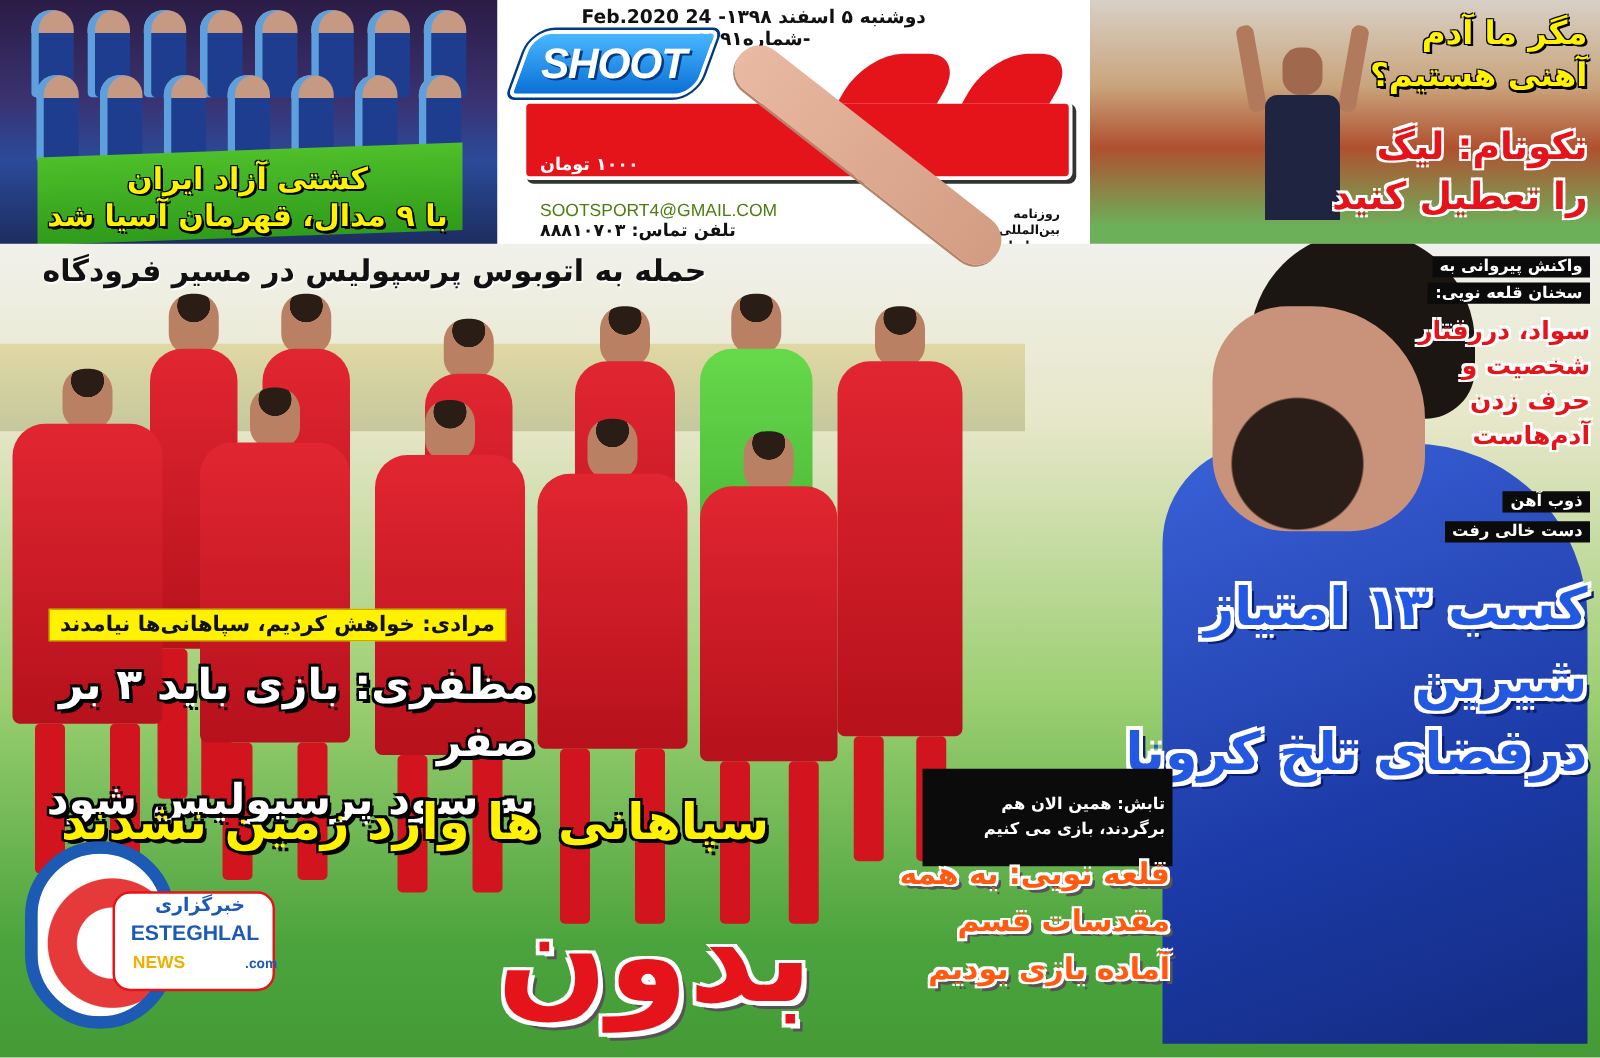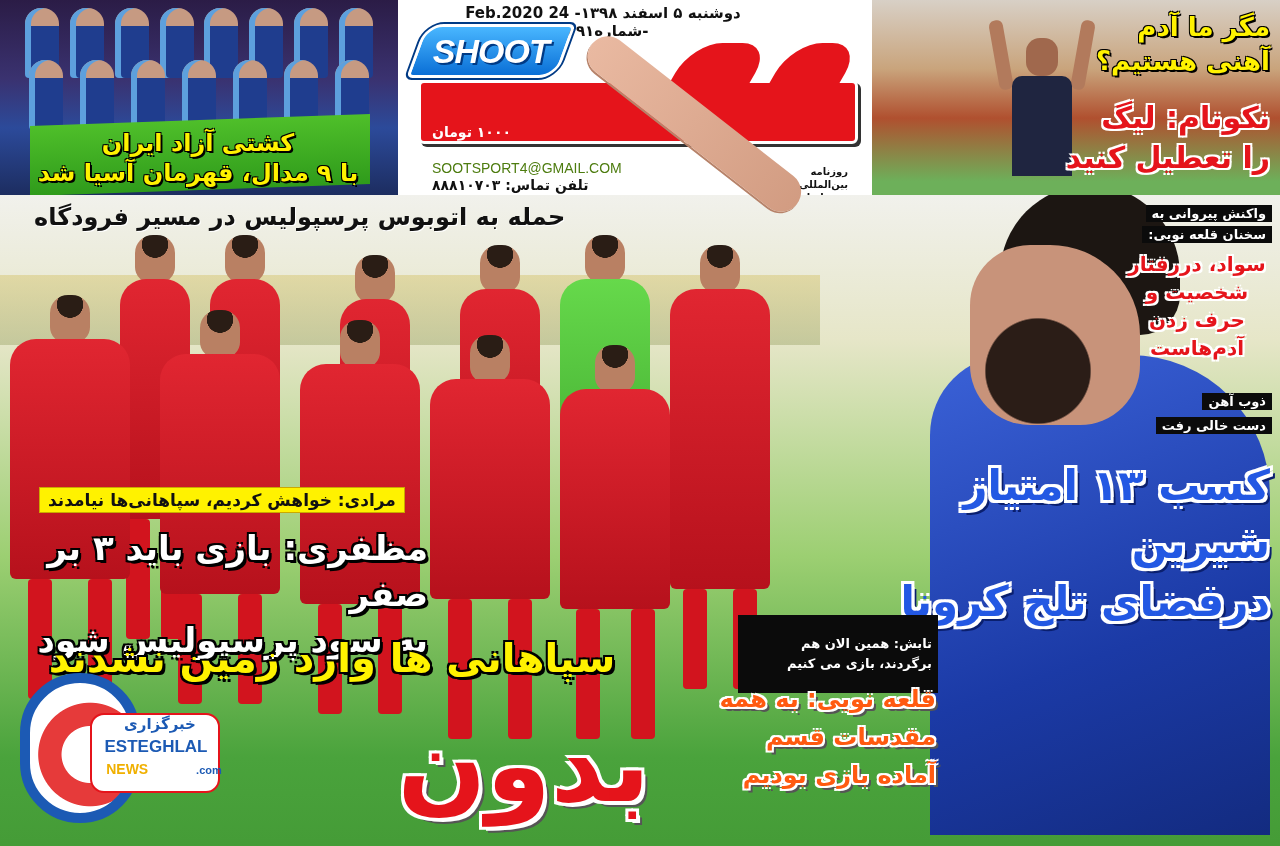--- a/index.html
+++ b/index.html
@@ -164,21 +164,21 @@
   .bp-hair { position: absolute; left: 70px; top: -10px; width: 180px; height: 150px; border-radius: 90px 90px 40px 40px; background: #1c1612; }
   .bp-face { position: absolute; left: 40px; top: 50px; width: 170px; height: 180px; border-radius: 60px 90px 60px 60px;
     background: radial-gradient(circle at 40% 70%, #2b1d17 0 32%, #c8937a 33%); }
   .bp-shirt { position: absolute; left: 0; top: 160px; width: 340px; height: 480px; border-radius: 80px 140px 0 0;
     background: linear-gradient(160deg, #3b62d8, #1b3aa6 60%, #132b80); }
 
   .side-box {
     position: absolute; right: 8px; background: #0b0b0b; color: #fff; font-weight: bold; font-size: 13px; padding: 1px 6px; text-align: right;
   }
   .side-red {
-    position: absolute; right: 8px; top: 55px; width: 150px; text-align: center;
+    position: absolute; right: 8px; top: 55px; width: 150px; text-align: right;
     color: #e5141b; font-weight: bold; font-size: 20px; line-height: 28px;
     text-shadow: 2px 2px 0 #fff, -2px -2px 0 #fff, 2px -2px 0 #fff, -2px 2px 0 #fff;
   }
   .esteghlal-head {
     position: absolute; left: 812px; top: 262px; width: 458px; text-align: right;
     color: #2358e3; font-weight: bold; font-size: 42px; line-height: 58px;
     text-shadow: 3px 3px 0 #fff, -3px -3px 0 #fff, 3px -3px 0 #fff, -3px 3px 0 #fff, 5px 5px 0 #0a1f6e;
   }
   .tabesh-box {
     position: absolute; left: 738px; top: 420px; background: #0b0b0b; color: #fff; font-weight: bold; font-size: 13px; padding: 19px 6px; text-align: right; line-height: 20px; width: 200px;

